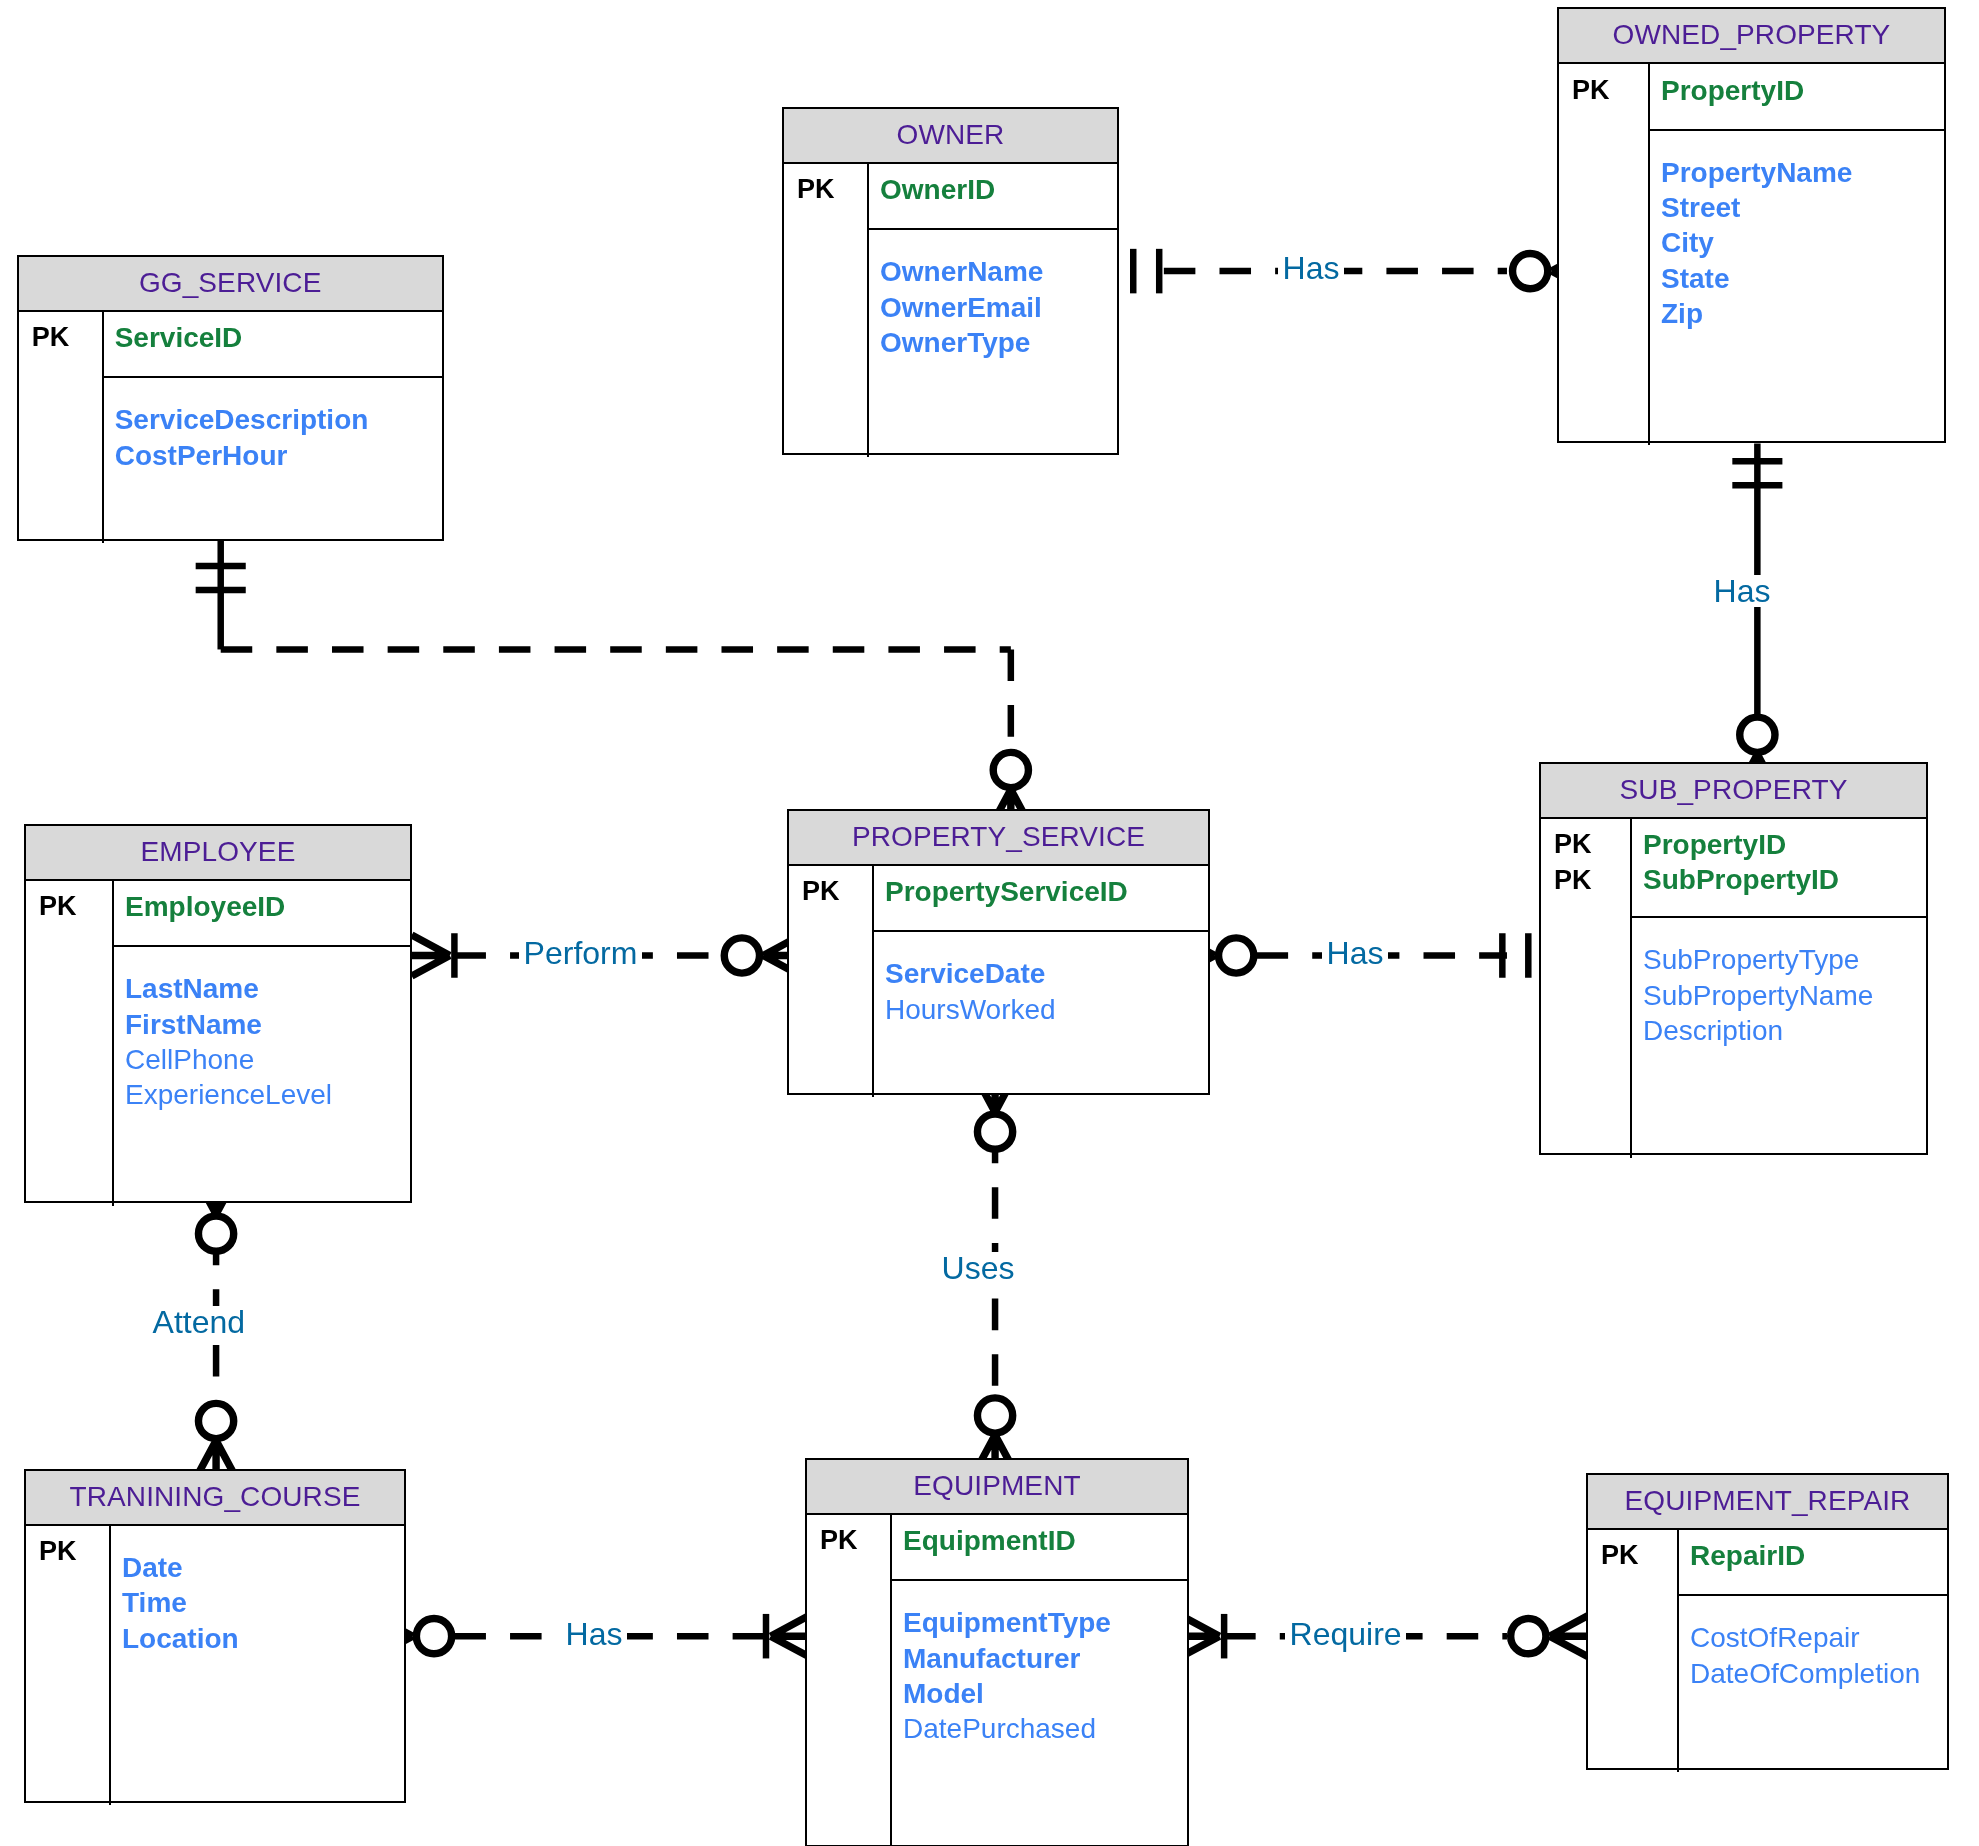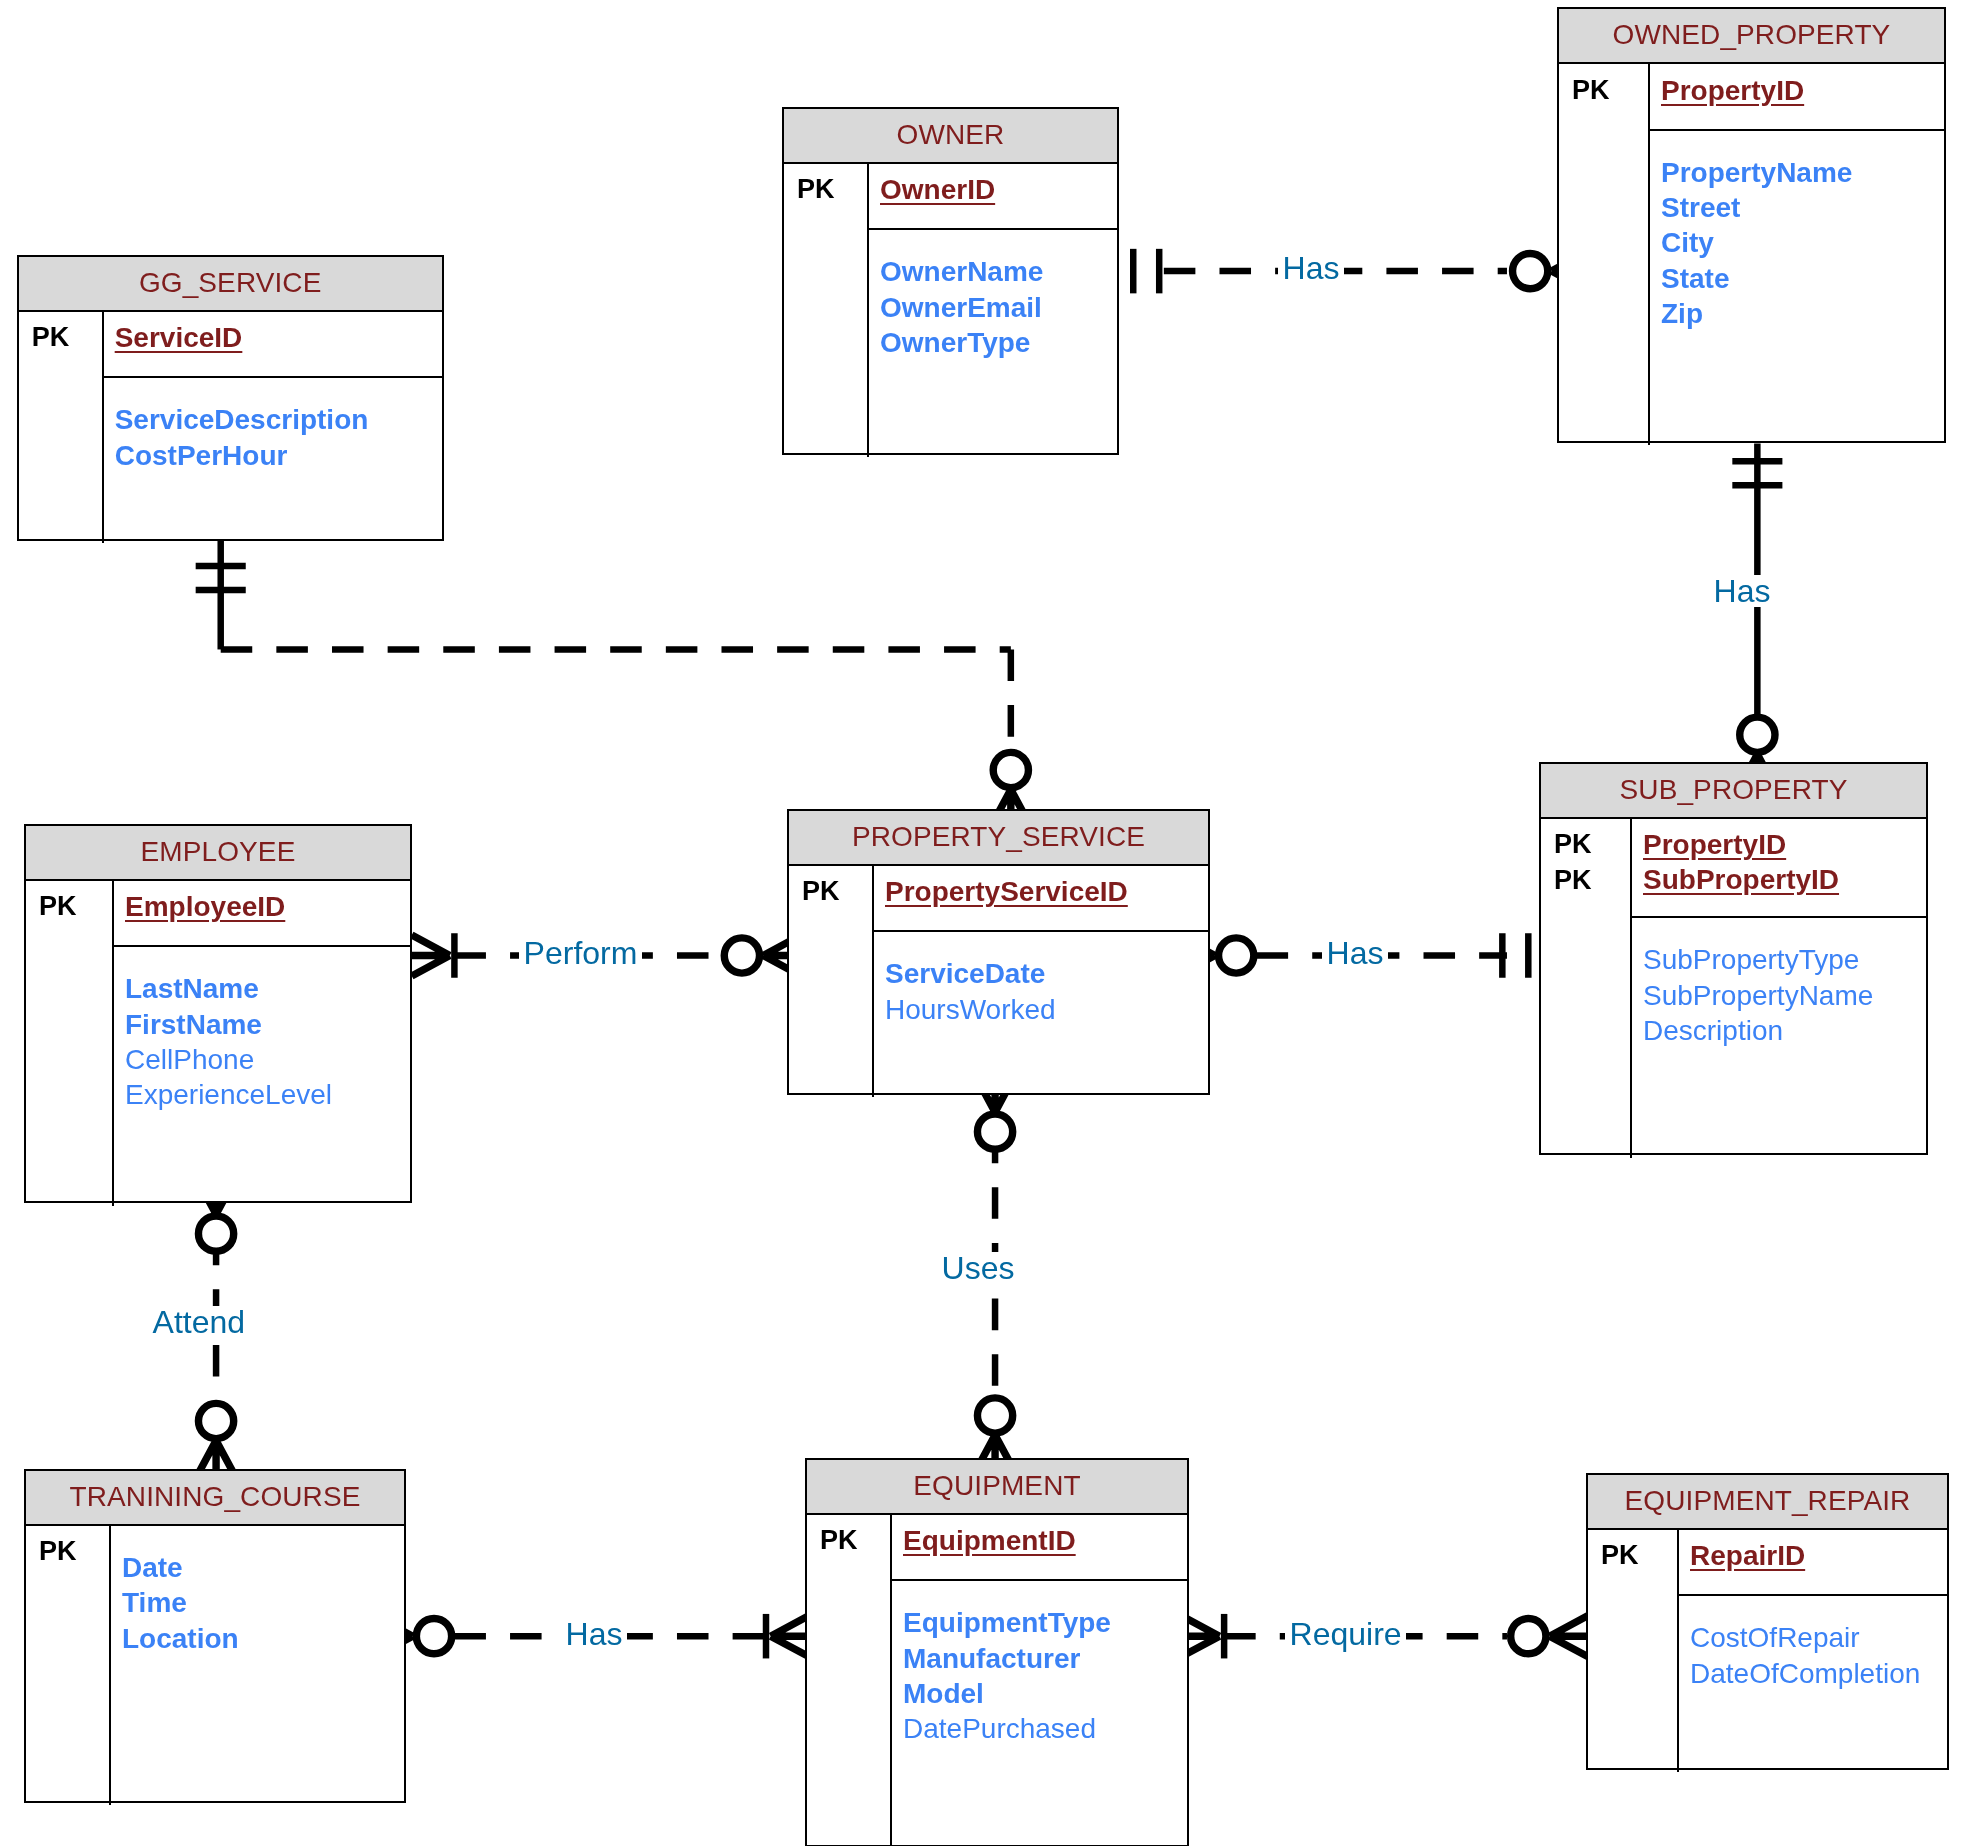--- a/index.html
+++ b/index.html
@@ -16,21 +16,21 @@
     border:2.8px solid #000;
     background:#ffffff;
     box-sizing:border-box;
   }
   .ent-title{
     background:#d9d9d9;
     border-bottom:2.8px solid #000;
     text-align:center;
     font-size:28px;
     font-weight:400;
-    color:#7f1d1d;
+    color:#4c1d95;
     line-height:1;
     padding:12px 5.6px 13px 5.6px;
     box-sizing:border-box;
     letter-spacing:0.1px;
   }
   .ent-body{display:flex;align-items:stretch;}
   .keycol{
     flex:0 0 auto;
     border-right:2.8px solid #000;
     box-sizing:border-box;
@@ -47,22 +47,22 @@
     border-bottom:2.8px solid #000;
     padding:9.3px 11px 20.4px 11px;
     box-sizing:border-box;
   }
   .attr-sec{
     padding:24px 11px 24px 11px;
     box-sizing:border-box;
     flex:1 1 auto;
   }
   .pk-attr{
-    font-size:28px;font-weight:bold;text-decoration:underline;
-    text-underline-offset:3.7px;line-height:1.24;color:#7f1d1d;white-space:nowrap;
+    font-size:28px;font-weight:bold;
+    text-underline-offset:3.7px;line-height:1.24;color:#15803d;white-space:nowrap;
   }
   .attr{font-size:28px;line-height:1.26;color:#3b82f6;white-space:nowrap;}
   .attr.b{font-weight:bold;}
 
   .rel-label{
     position:absolute;
     font-size:32px;
     color:#0369a1;
     background:#ffffff;
     padding:0 4.6px;

